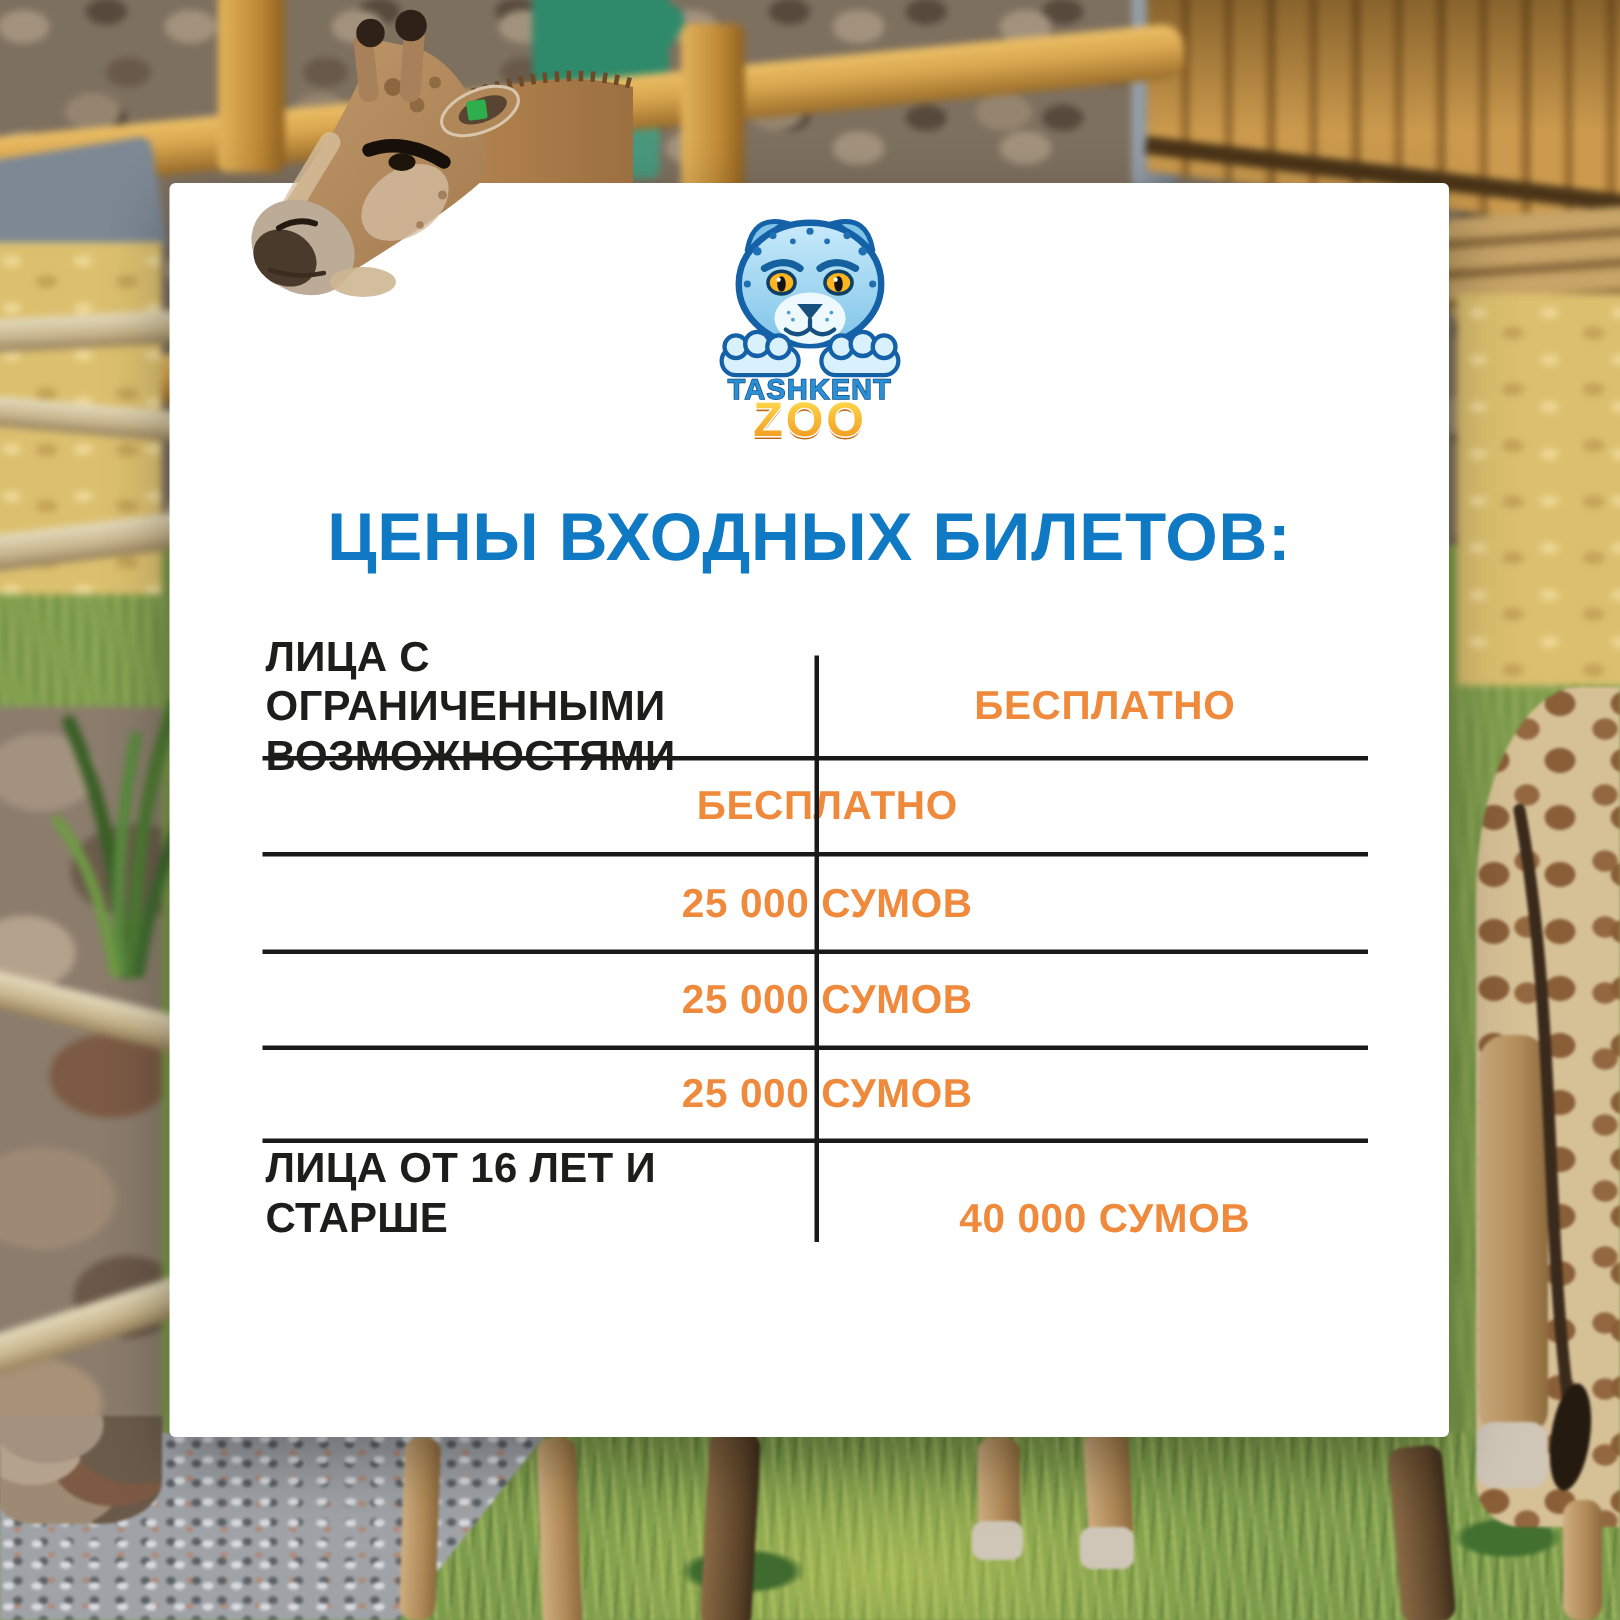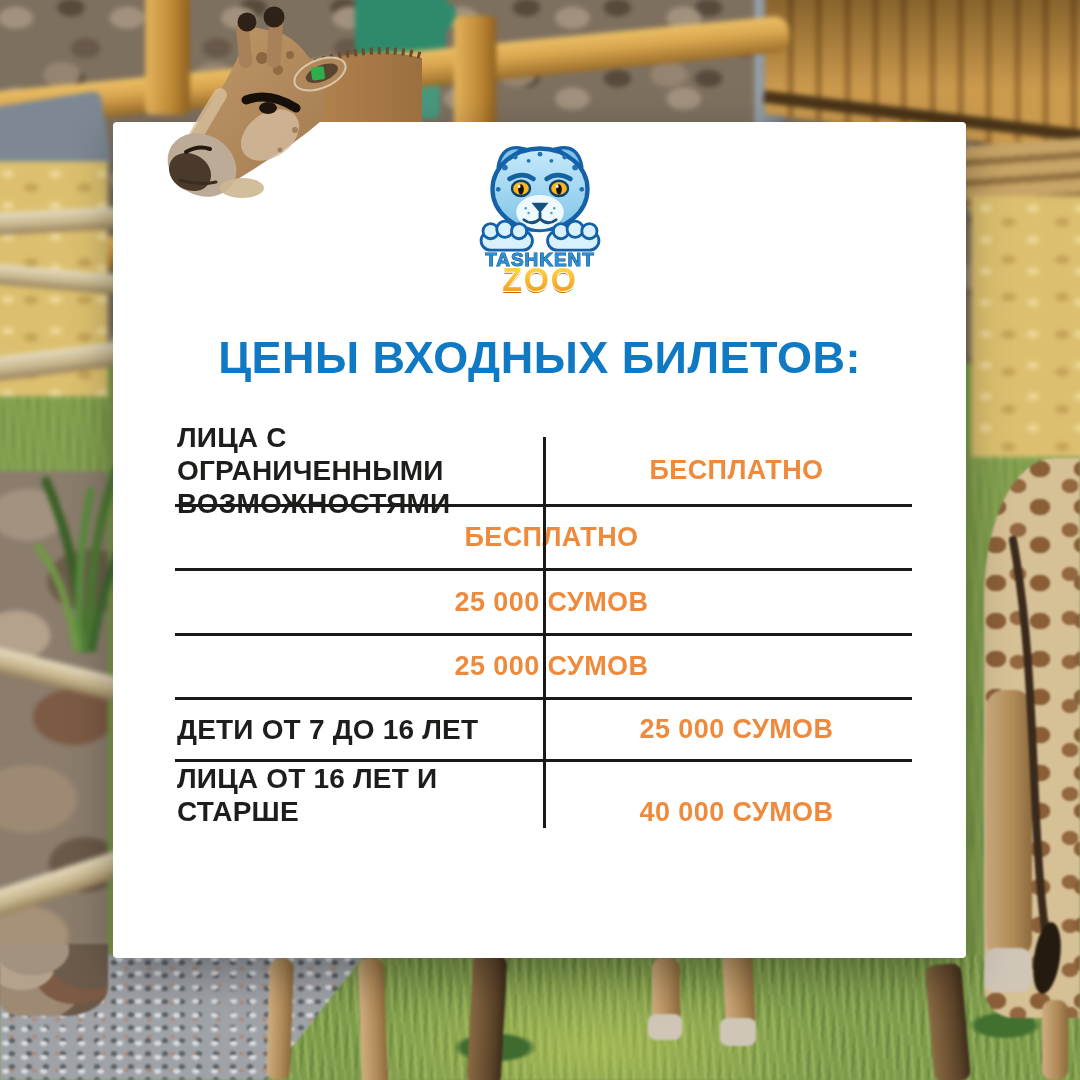--- a/index.html
+++ b/index.html
@@ -236,24 +236,20 @@
 
       <div class="row">
         <div class="cell-price">25 000 СУМОВ</div>
       </div>
 
       <div class="row">
         <div class="cell-price">25 000 СУМОВ</div>
       </div>
 
       <div class="row">
-        <div class="cell-label">
-          <div class="lbl">ДЕТИ ОТ 7 ДО 16 ЛЕТ</div>
-
-        </div>
         <div class="cell-price">25 000 СУМОВ</div>
       </div>
 
       <div class="row">
         <div class="cell-label">
           <div class="lbl">ЛИЦА ОТ 16 ЛЕТ И СТАРШЕ</div>
 
         </div>
         <div class="cell-price">40 000 СУМОВ</div>
       </div>

